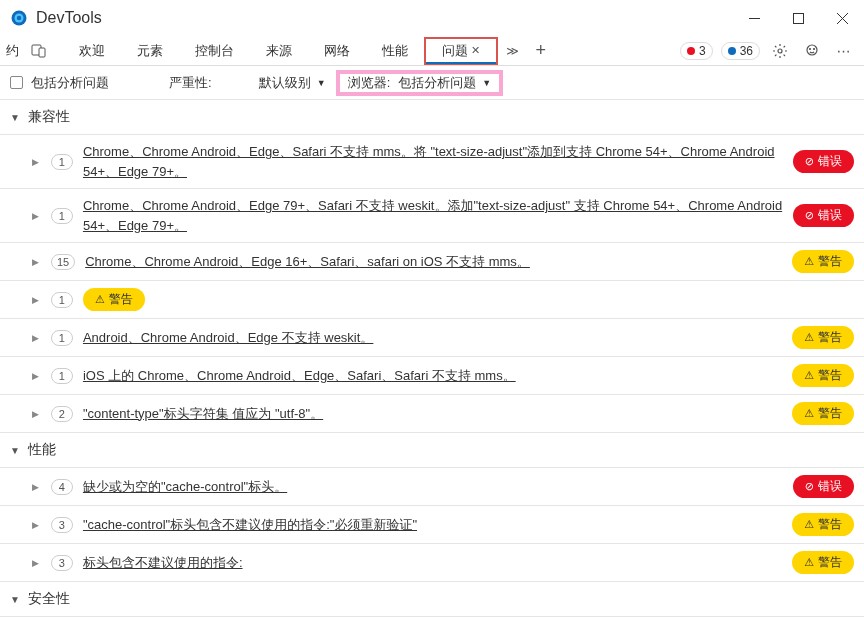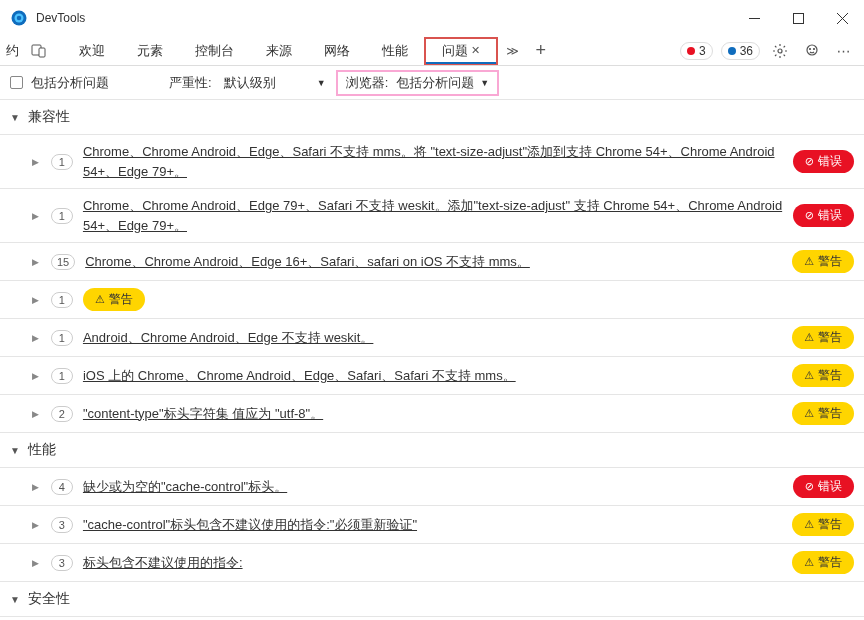--- a/index.html
+++ b/index.html
@@ -1,20 +1,20 @@
 <!DOCTYPE html>
 <html><head>
 <meta charset="utf-8">
 <style>
 * { box-sizing: border-box; margin: 0; padding: 0; font-family: "Segoe UI", "Microsoft YaHei", sans-serif; }
 body { width: 864px; height: 620px; background: #fff; overflow: hidden; font-size: 13px; color: #333; }
 
 .titlebar { height: 36px; display: flex; align-items: center; padding: 0 0 0 10px; }
 .titlebar .logo { width: 18px; height: 18px; margin-right: 8px; }
-.titlebar .title { flex: 1; font-size: 12px; color: #333; }
+.titlebar .title { flex: 1; font-size: 16px; color: #333; }
 .winbtn { width: 44px; height: 36px; display: flex; align-items: center; justify-content: center; }
 .winbtn svg { stroke: #333; }
 
 .mainbar { height: 30px; display: flex; align-items: center; border-bottom: 1px solid #ddd; padding: 0 6px; }
 .approx { font-size: 13px; margin-right: 6px; }
 .ico-btn { width: 24px; height: 24px; display: flex; align-items: center; justify-content: center; margin: 0 2px; }
 .tabs { display: flex; align-items: center; gap: 0; margin-left: 10px; justify-content: space-between; }
 .tab { padding: 0 16px; height: 28px; display: flex; align-items: center; font-size: 13px; color: #333; }
 .tab.active { border: 2px solid #d9534f; border-bottom: 2px solid #d9534f; position: relative; }
 .tab.active::after { content: ""; position: absolute; left: 0; right: 0; bottom: -1px; height: 2px; background: #0f6cbd; }
@@ -22,22 +22,22 @@
 .chev { font-size: 12px; color: #555; padding: 0 8px; }
 .counter { display: inline-flex; align-items: center; height: 18px; padding: 0 6px; border-radius: 9px; margin: 0 2px; font-size: 12px; border: 1px solid #ddd; }
 .counter.err .dot { width: 8px; height: 8px; background: #e81123; border-radius: 50%; margin-right: 4px; }
 .counter.info .dot { width: 8px; height: 8px; background: #0f6cbd; border-radius: 50%; margin-right: 4px; }
 .right-controls { margin-left: auto; display: flex; align-items: center; gap: 4px; }
 
 .filterbar { height: 34px; display: flex; align-items: center; padding: 0 10px; border-bottom: 1px solid #e5e5e5; font-size: 13px; }
 .checkbox { width: 13px; height: 13px; border: 1px solid #888; margin-right: 8px; border-radius: 2px; }
 .sev { margin-left: 60px; display: flex; align-items: center; }
 .sev-label { margin-right: 8px; }
-.sev-sel { width: 110px; display: flex; align-items: center; justify-content: space-between; padding: 2px 4px; }
-.fsel-group { border: 2px solid #f9a8d4; padding: 1px 4px; display: flex; align-items: center; height: 26px; margin-left: 6px; }
+.sev-sel { width: 110px; display: flex; align-items: center; justify-content: flex-end; padding: 2px 4px; }
+.fsel-group { border: 4px solid #f9a8d4; padding: 1px 4px; display: flex; align-items: center; height: 26px; margin-left: 6px; }
 .fsel { display: flex; align-items: center; padding: 0 4px; }
 .tri { font-size: 9px; margin-left: 6px; }
 
 .content { overflow-y: auto; height: calc(620px - 36px - 30px - 34px); }
 .section { border-bottom: 1px solid #e5e5e5; padding: 8px 10px; display: flex; align-items: center; font-size: 14px; }
 .section .exp { color: #555; margin-right: 8px; font-size: 10px; }
 .row { display: flex; align-items: center; padding: 7px 10px 7px 32px; border-bottom: 1px solid #e5e5e5; min-height: 36px; }
 .row .exp { color: #888; margin-right: 12px; font-size: 9px; }
 .row .cnt { min-width: 22px; height: 16px; border: 1px solid #ccc; border-radius: 8px; font-size: 11px; display: flex; align-items: center; justify-content: center; padding: 0 5px; margin-right: 10px; color: #555; }
 .row .msg { flex: 1; font-size: 13px; line-height: 1.5; text-decoration: underline; }

